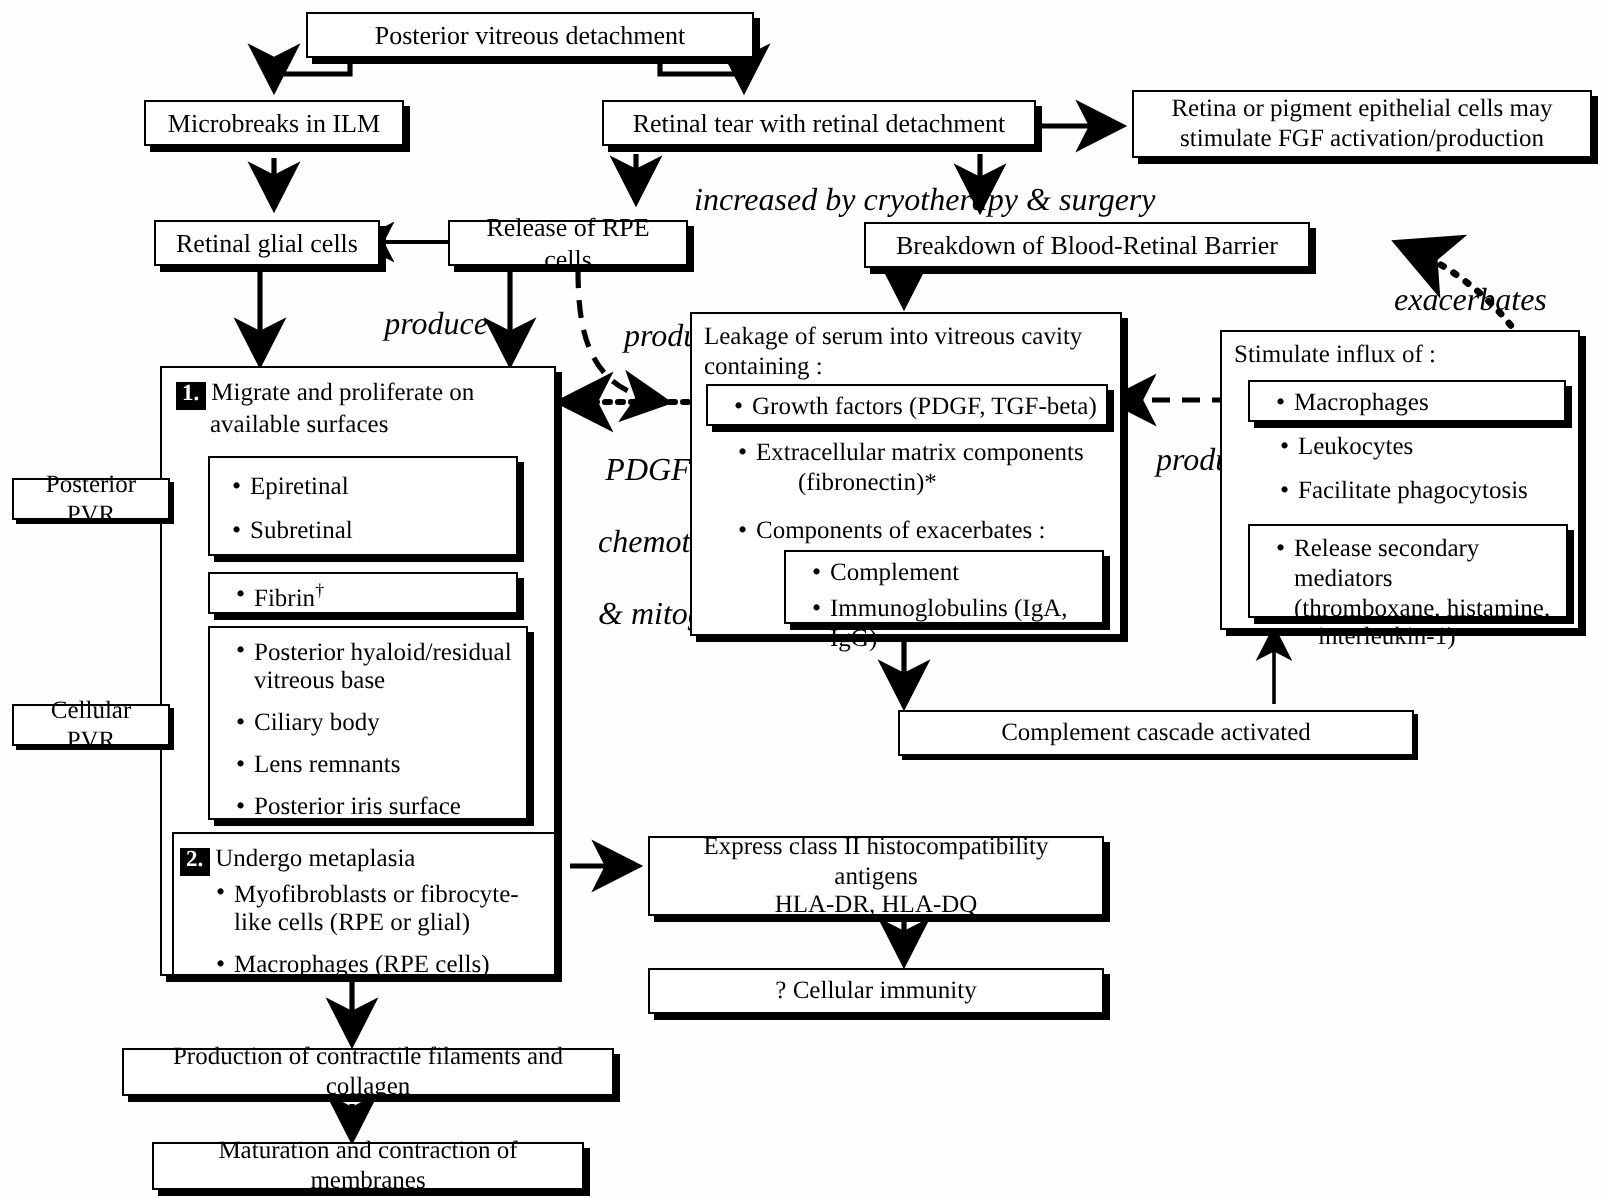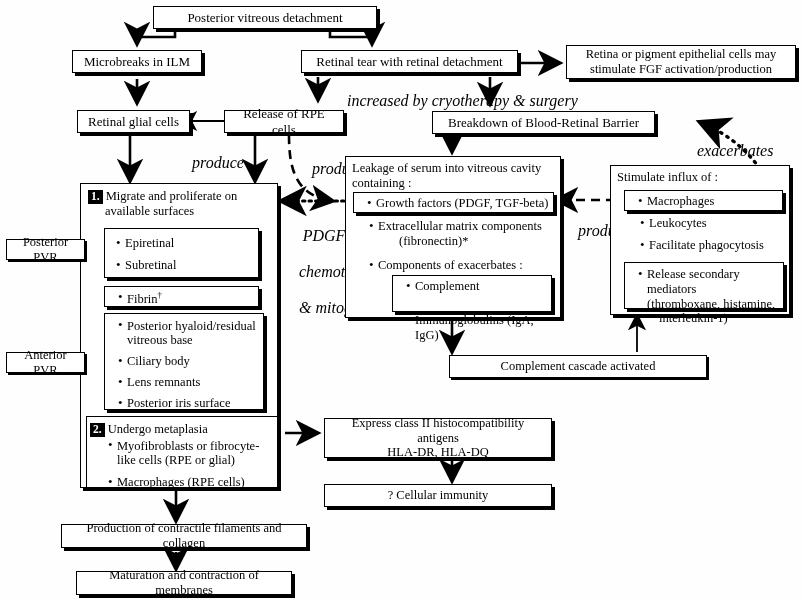--- a/index.html
+++ b/index.html
@@ -72,21 +72,21 @@
     margin:0 0 0 0;
     padding:0 0 0 9px;
     line-height:1.2;
   }
   ul.b li:before{
     content:"\2022";
     position:absolute;left:0;top:-1px;
     font-size:13px;
   }
   ul.b li + li{ margin-top:7px; }
-  ul.b.tight li + li{ margin-top:19px; }
+  ul.b.tight li + li{ margin-top:3px; }
   svg.wires{
     position:absolute;left:0;top:0;
     width:804px;height:600px;
     pointer-events:none;
   }
   .sup{ font-size:9px; vertical-align:super; }
 </style>
 </head>
 <body>
 
@@ -250,21 +250,21 @@
         <li>Macrophages (RPE cells)</li>
       </ul>
     </div>
   </div>
 
   <div class="box thin t12" style="left:6px;top:239px;width:79px;height:21px;">
     <span>Posterior PVR</span>
   </div>
 
   <div class="box thin t12" style="left:6px;top:352px;width:79px;height:21px;">
-    <span>Anterior PVR</span>
+    <span>Cellular PVR</span>
   </div>
 
   <div class="container" style="left:345px;top:156px;width:216px;height:162px;"></div>
 
   <div class="plain t12" style="left:352px;top:161px;width:205px;line-height:1.2;">
     <span>Leakage of serum into vitreous cavity</span><br>
     <span>containing :</span>
   </div>
 
   <div class="box topleft t12" style="left:353px;top:192px;width:201px;height:21px;padding:3px 3px 2px 2px;">

